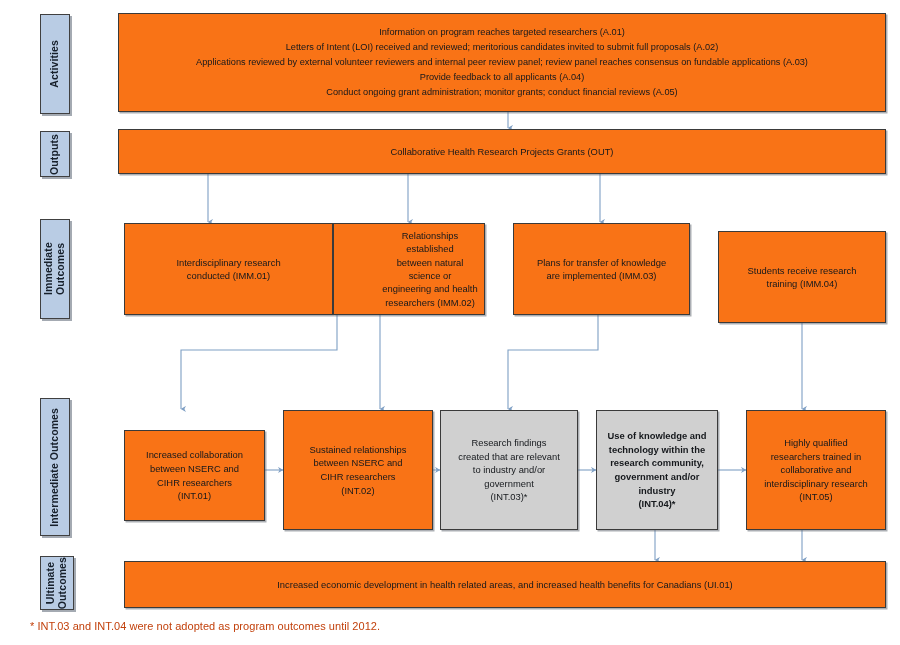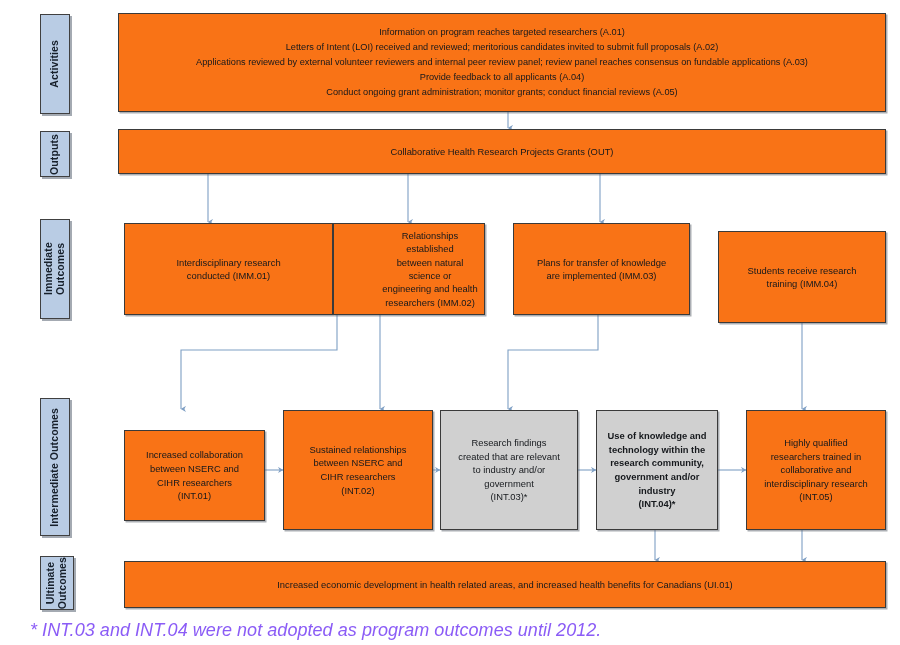--- a/index.html
+++ b/index.html
@@ -85,24 +85,23 @@
   .node.tall p {
     font-size: 9.4px;
     line-height: 1.45;
   }
 
   
   #footnote {
     position: absolute;
     left: 30px;
     top: 620px;
-    font-size: 18px;
-    color: #8b5cf6;
+    font-size: 11px;
+    color: #c2410c;
     letter-spacing: 0.05px;
-    font-style: italic;
   }
 </style>
 </head>
 <body>
 
 <div id="diagram">
 
   <svg id="connectors" viewBox="0 0 900 645" width="900" height="645">
     <defs>
       <marker id="arrowDown" markerWidth="7" markerHeight="7" refX="3.5" refY="5.6" orient="auto" markerUnits="userSpaceOnUse">

